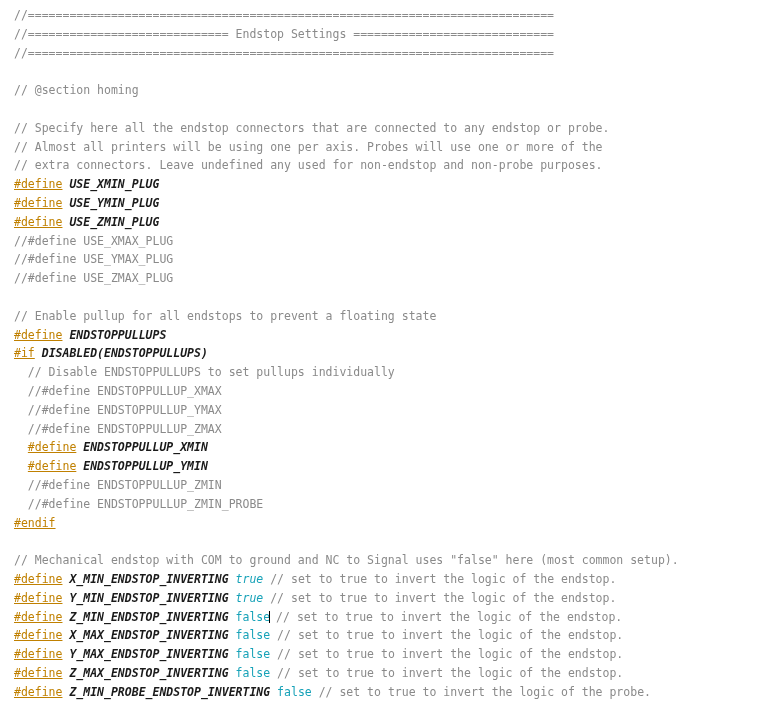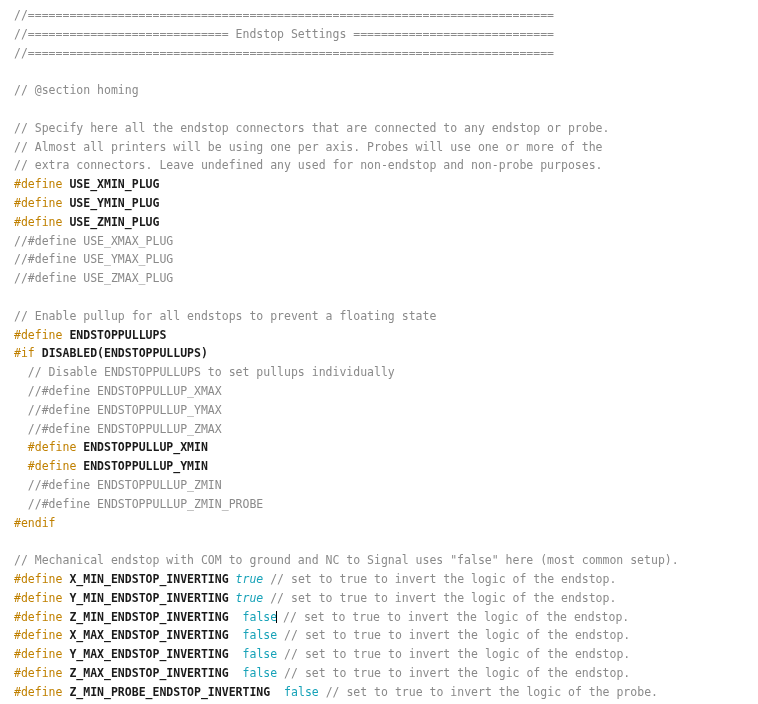--- a/index.html
+++ b/index.html
@@ -18,25 +18,25 @@
     font-size: 11.5px;
     line-height: 18.8px;
     white-space: pre;
     letter-spacing: 0px;
   }
   .line {
     height: 18.8px;
     white-space: pre;
   }
   .cmt      { color: #8a8a8a; }
-  .pp       { color: #c08000; }     
-  .macro    { color: #1a1a1a; font-weight: bold; }
+  .pp       { color: #c08000; text-decoration: underline; }     
+  .macro    { color: #1a1a1a; font-weight: bold; font-style: italic; }
   .plain    { color: #1a1a1a; }
   .kw-true  { color: #17a2b8; font-style: italic; }
-  .kw-false { color: #17a2b8; margin-left: 7px; }
+  .kw-false { color: #17a2b8; }
   .caret {
     display: inline-block;
     width: 1px;
     height: 12px;
     background: #000;
     vertical-align: -2px;
     margin: 0 -1px;
   }
 </style>
 </head>

